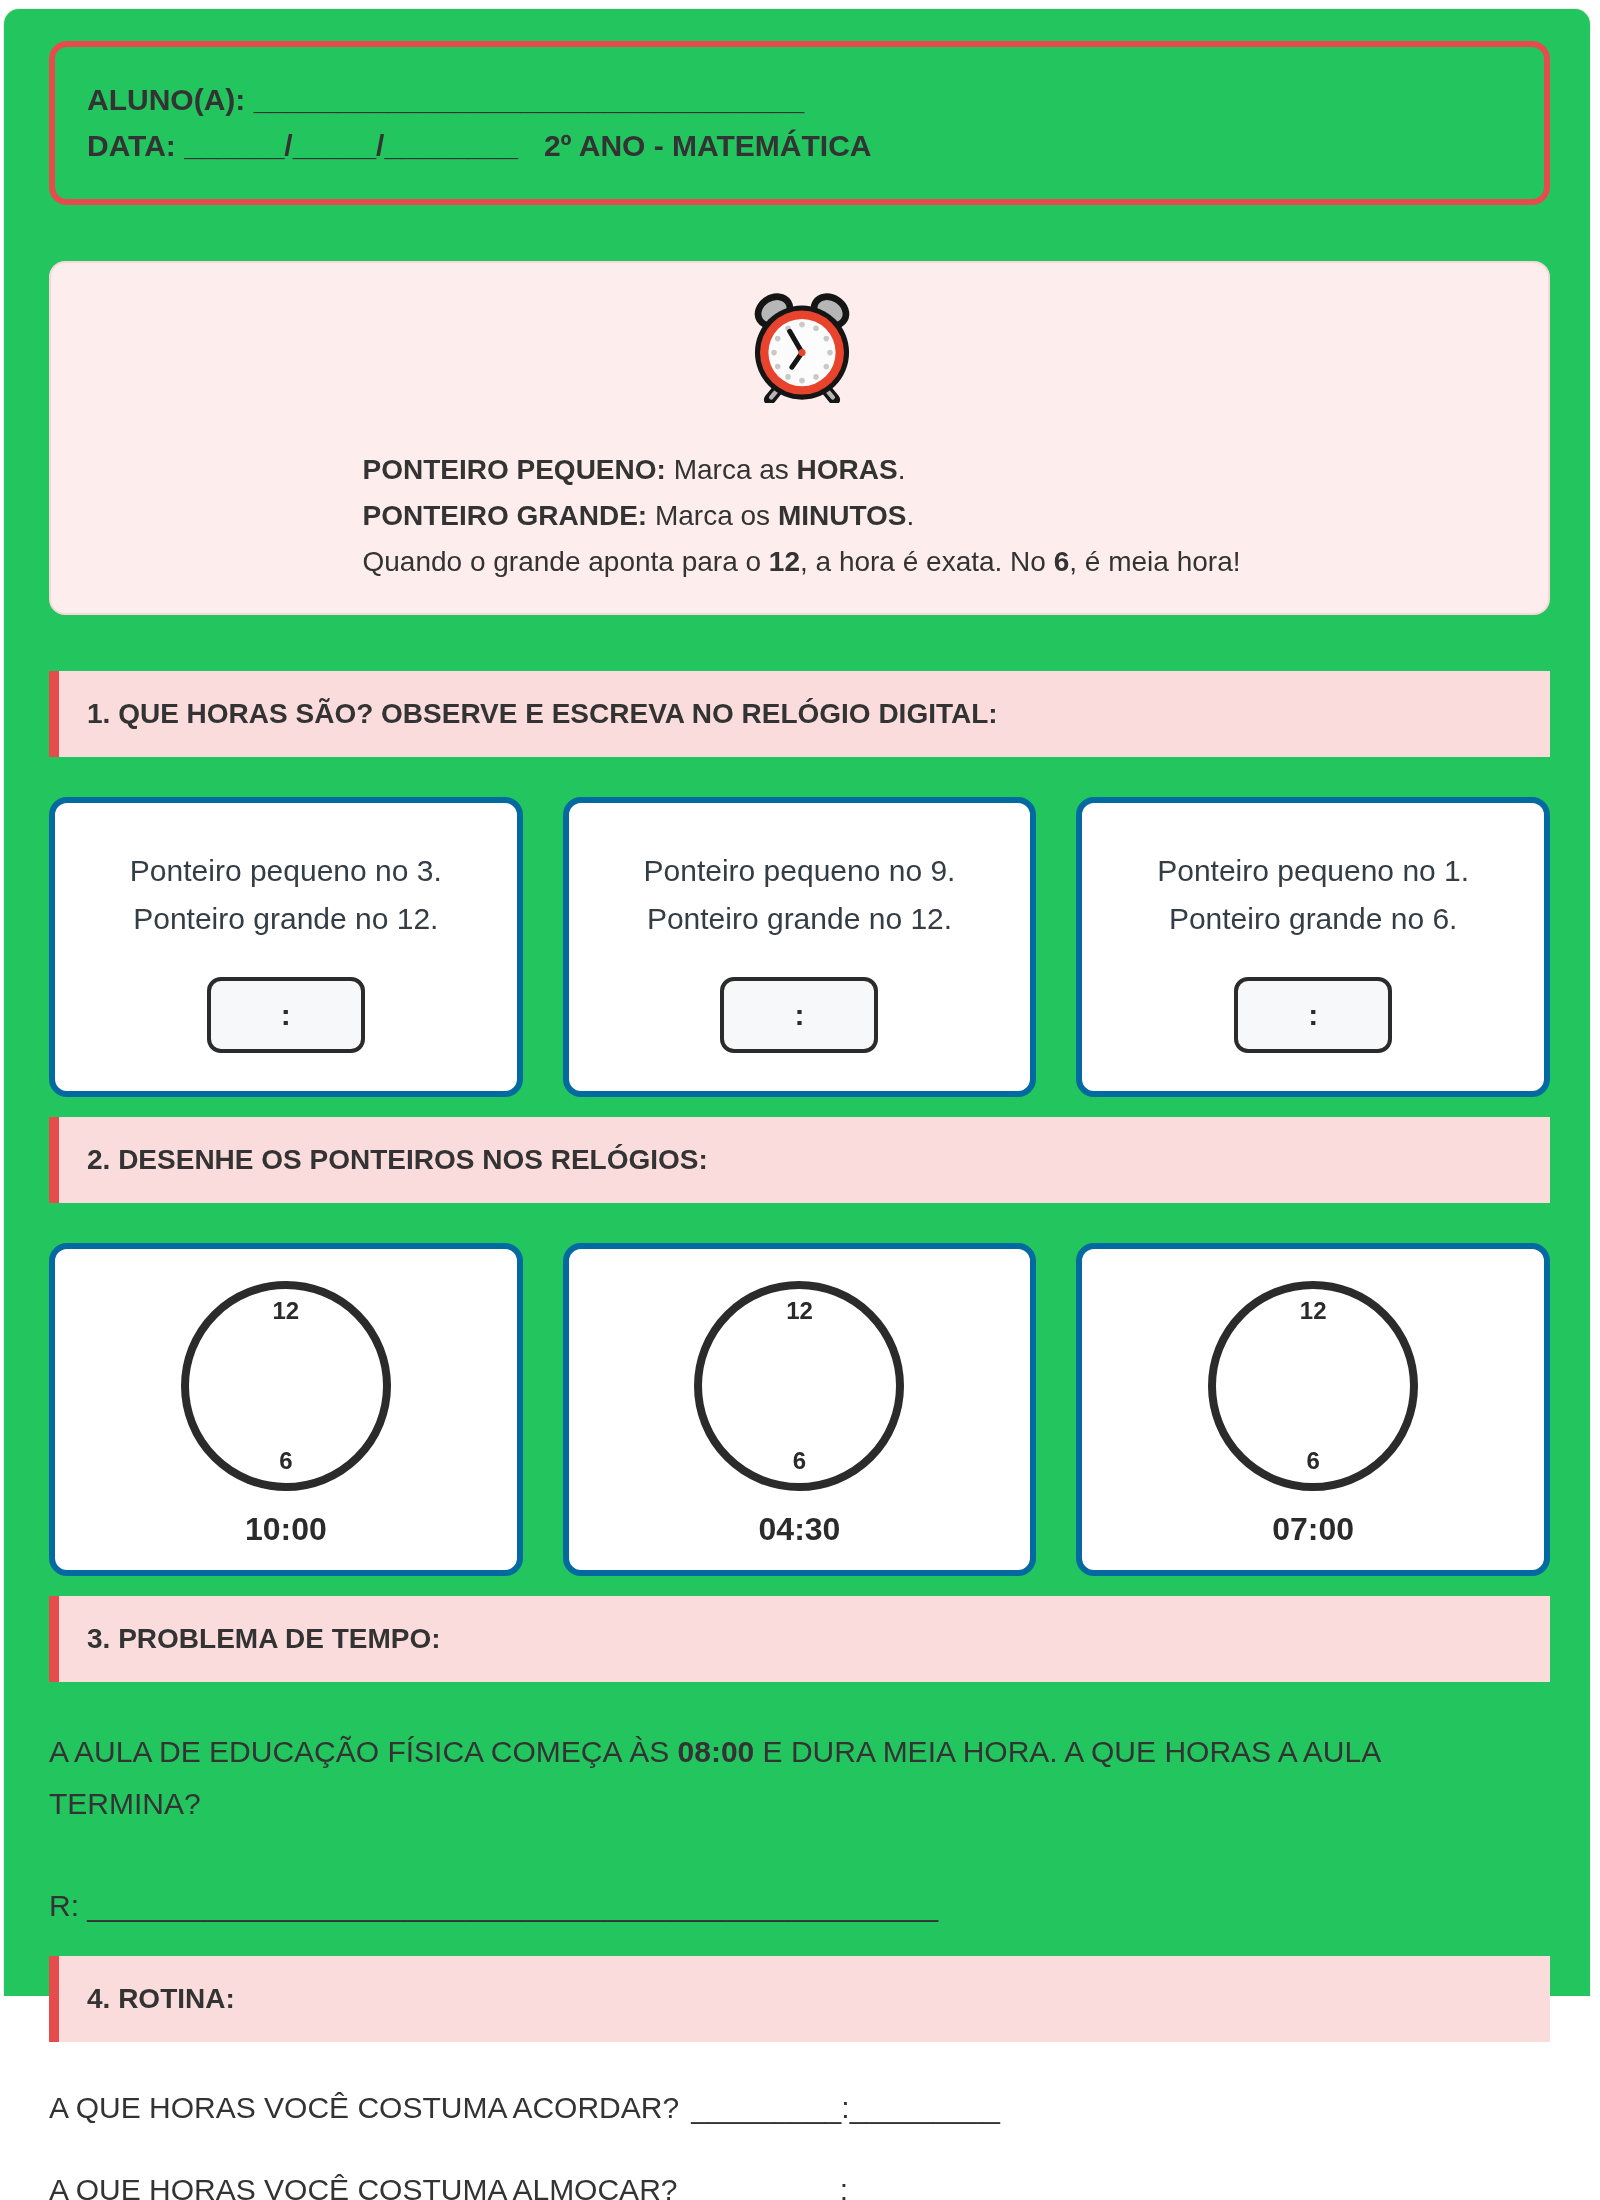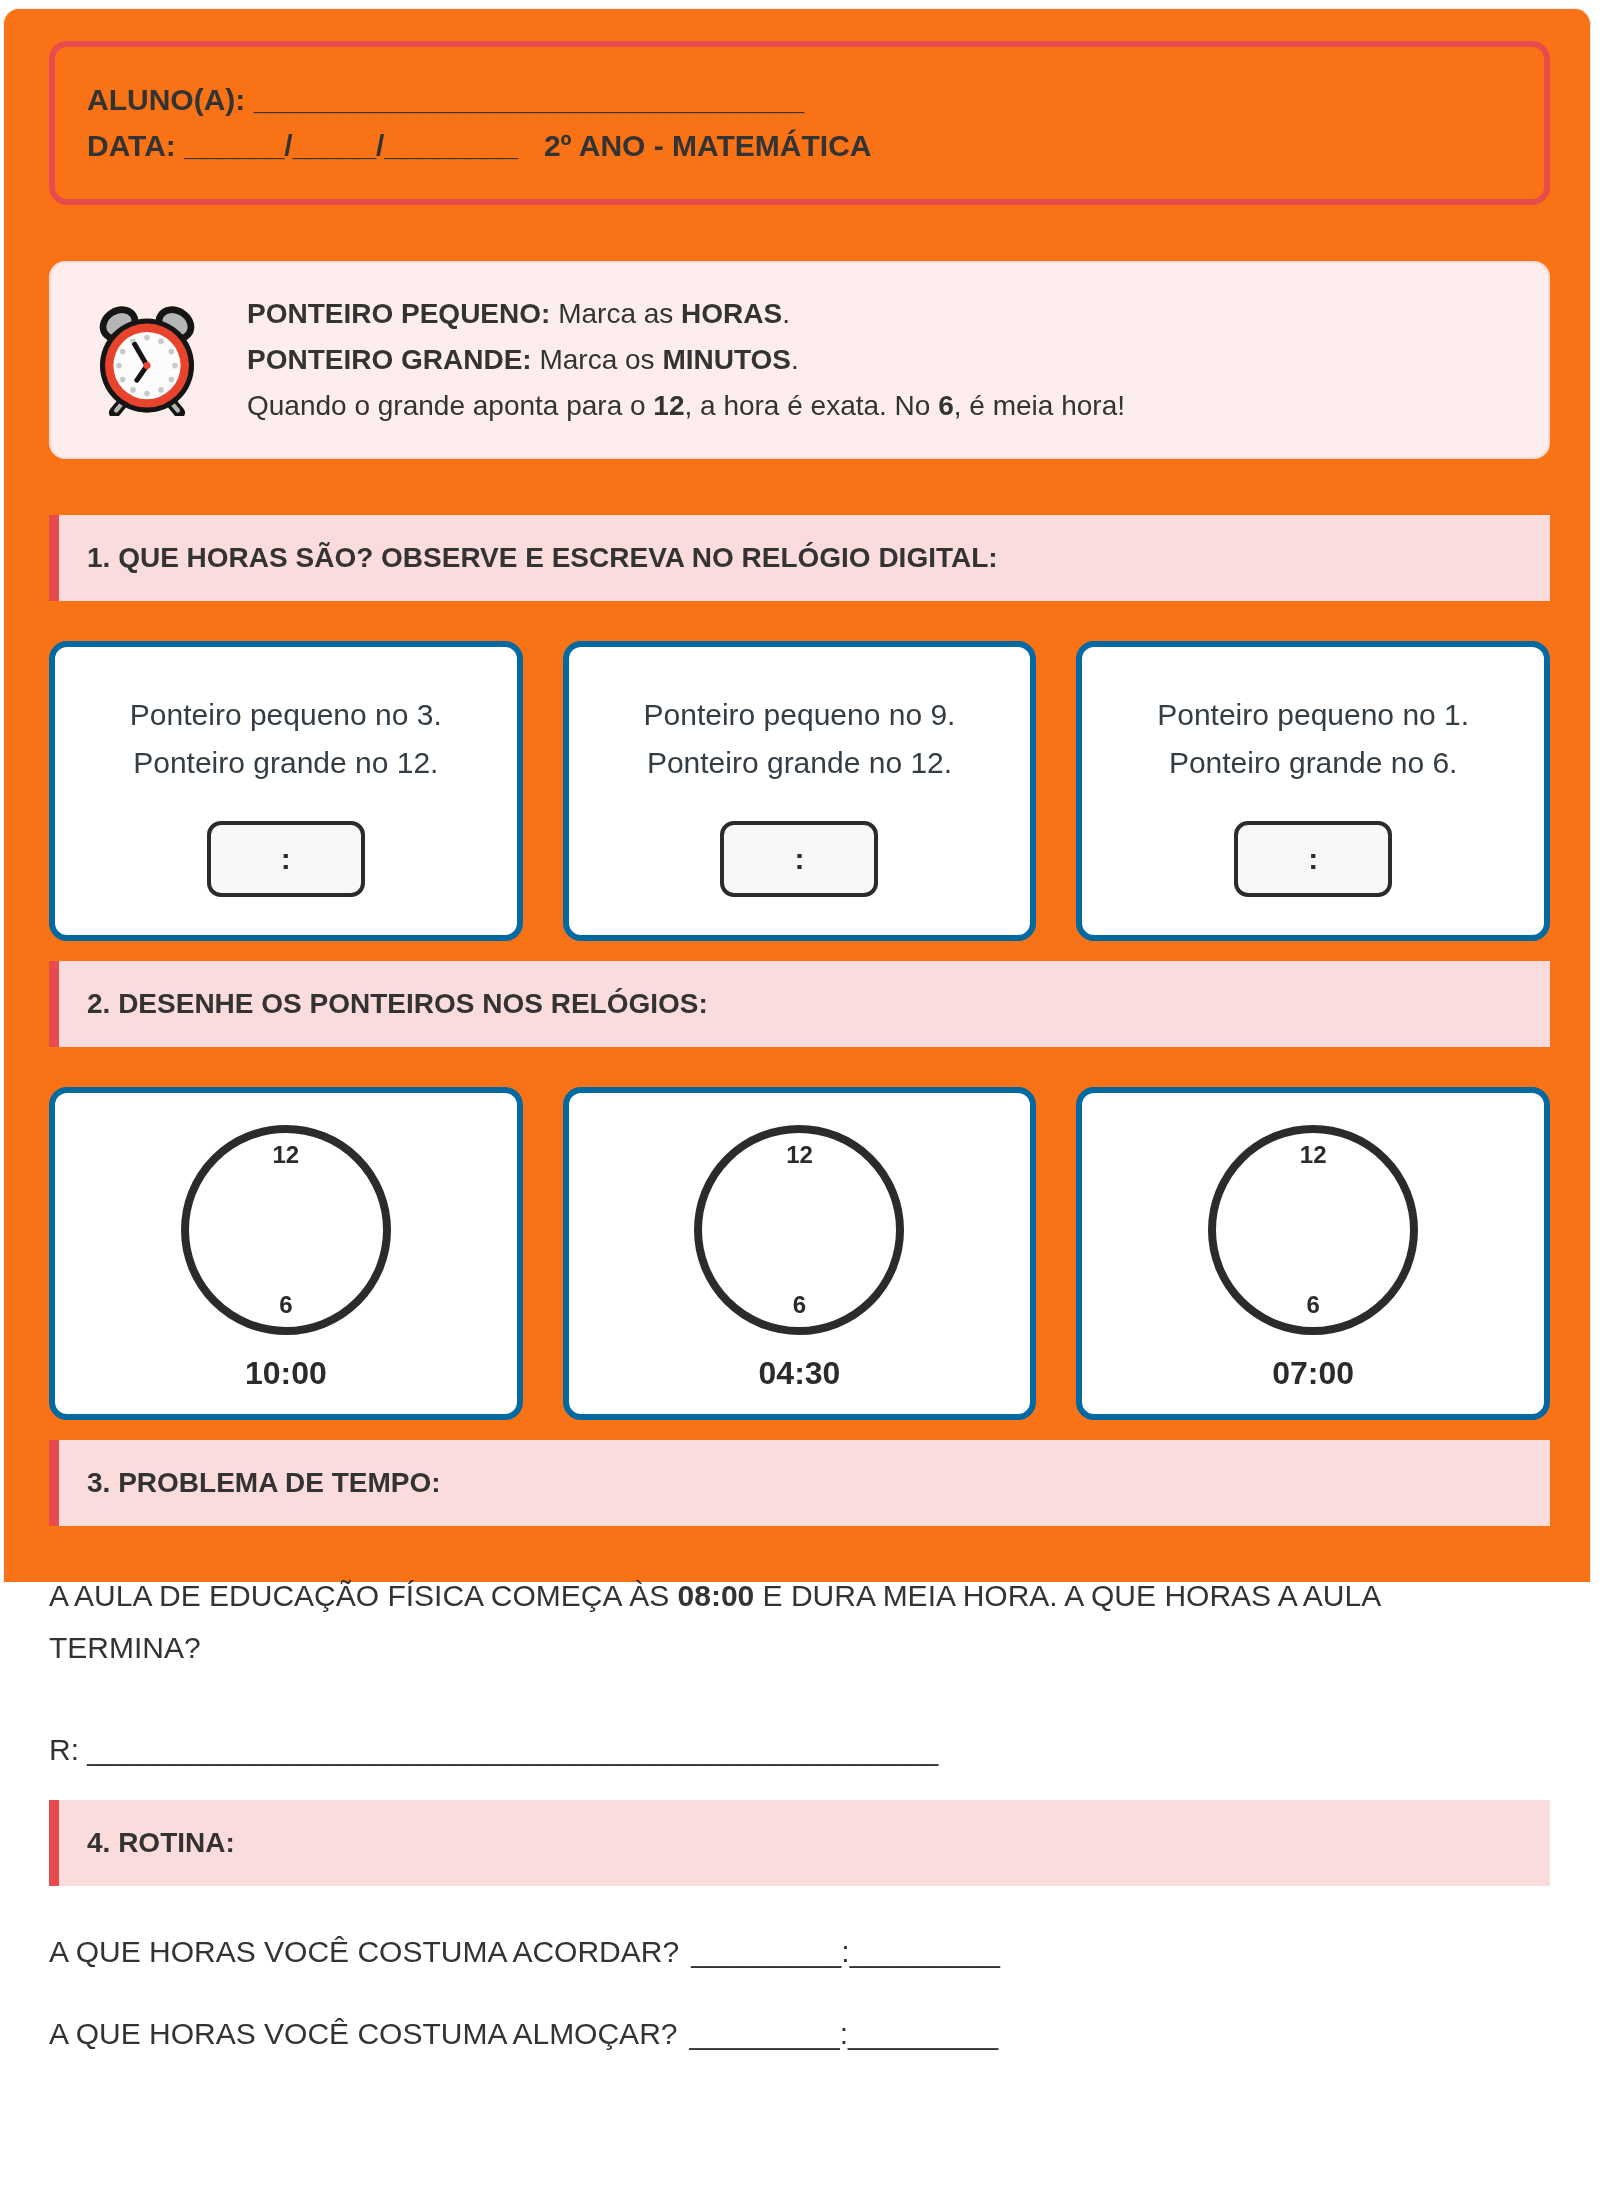--- a/index.html
+++ b/index.html
@@ -1,32 +1,32 @@
 <!DOCTYPE html>
 <html lang="pt"><head>
 <meta charset="utf-8">
 <style>
   html,body{margin:0;padding:0;background:#ffffff;}
   body{width:1600px;height:2200px;overflow:hidden;font-family:"Liberation Sans",sans-serif;color:#333333;}
-  .page{box-sizing:border-box;width:1588px;height:1574px;margin:8px 0 0 3px;background:#f97316;
+  .page{box-sizing:border-box;width:1588px;height:1988px;margin:8px 0 0 3px;background:#22c55e;
         border:1px solid #ededed;border-bottom:none;border-radius:16px 16px 0 0;
         padding:32px 40px 0 45px;}
   .b{font-weight:bold;}
 
   
   .header-box{box-sizing:border-box;border:6px solid #e74c4c;border-radius:18px;padding:30px 32px;
               font-size:30px;font-weight:bold;line-height:46px;}
   .header-line{white-space:pre-wrap;}
   .header-line + .header-line{}
   .grade-title{margin-left:26px;}
   .blank{font-weight:bold;letter-spacing:0;}
 
   
   .info-box{box-sizing:border-box;margin-top:56px;background:#fdeded;border:2px solid #f7d8d8;border-radius:16px;
-            padding:28px 36px 28px 40px;display:flex;align-items:center;gap:44px;}
+            padding:28px 36px 28px 40px;display:flex;align-items:center;gap:44px;flex-direction:column;}
   .info-text{font-size:28px;line-height:46px;}
   .info-text p{margin:0;white-space:pre-wrap;}
 
   
   .band{margin-top:56px;background:#fbdcdc;border-left:10px solid #e74c4c;
         padding:26px 28px;font-size:28px;font-weight:bold;line-height:34px;}
   .band.tight{margin-top:20px;}
 
   
   .grid3{margin-top:40px;display:grid;grid-template-columns:1fr 1fr 1fr;gap:40px;}

